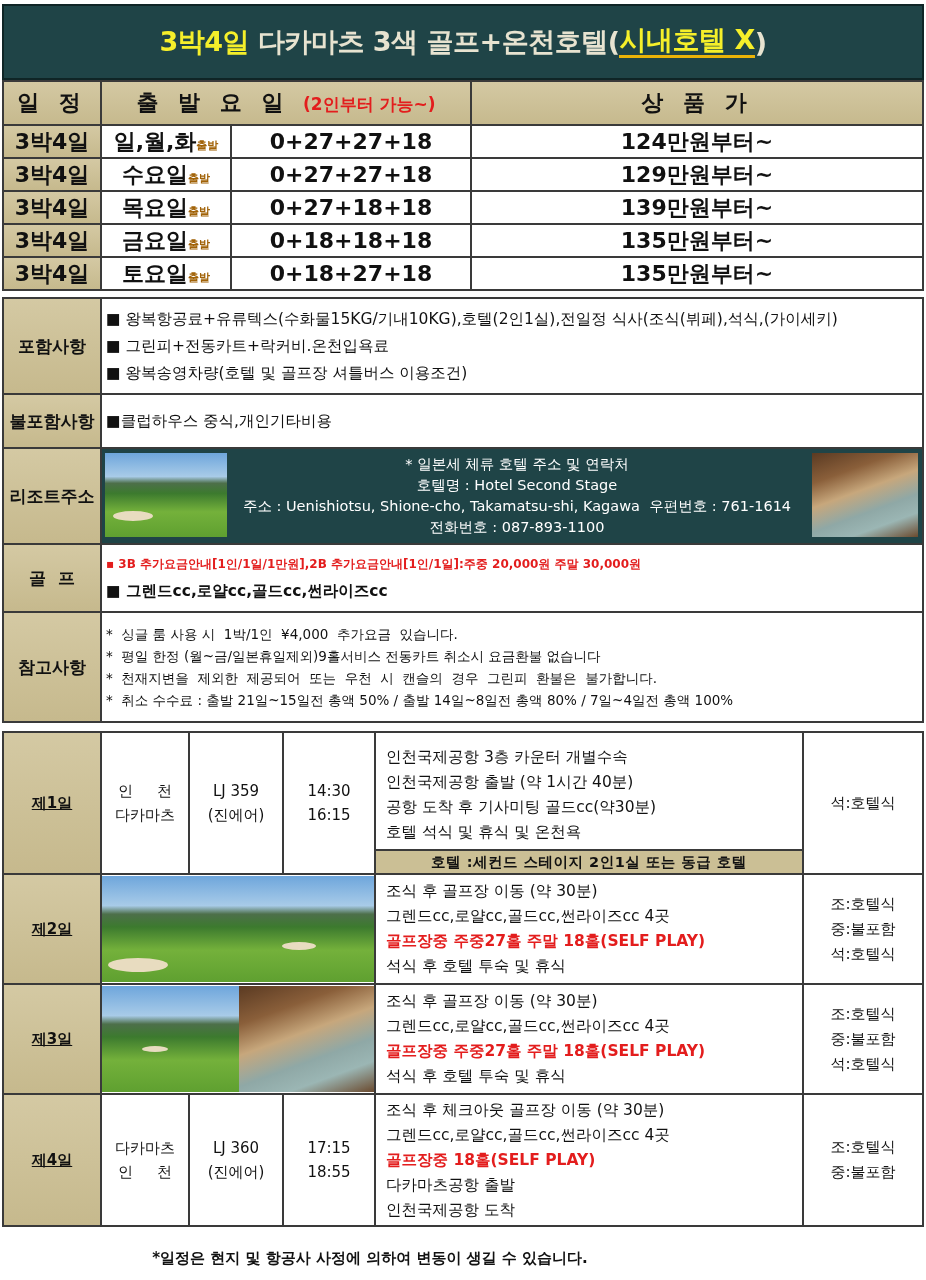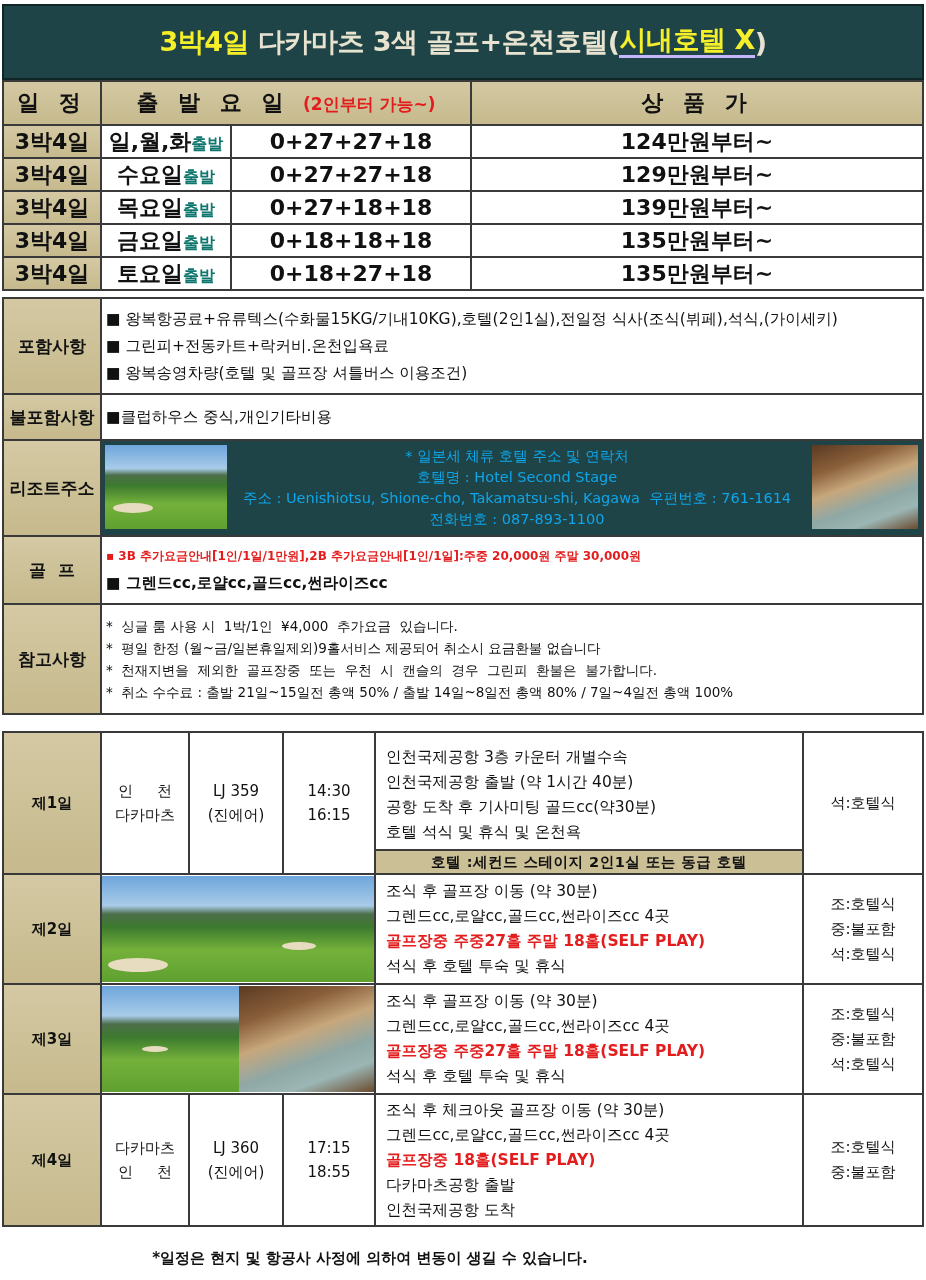--- a/index.html
+++ b/index.html
@@ -9,54 +9,54 @@
     color: #111; overflow: hidden; position: relative;
   }
   .page { position: absolute; left: 0; top: 0; width: 926px; }
   .title-bar {
     position: absolute; left: 2px; top: 4px; width: 922px; height: 76px;
     background: #1f4447; border: 2px solid #0f2526;
     display: flex; align-items: center; justify-content: center;
     font-size: 27px; font-weight: bold; color: #e7e3d0; letter-spacing: -0.5px;
   }
   .title-bar .yl { color: #f5ef2a; }
-  .title-bar .ul { color: #f5ef2a; border-bottom: 3px solid #c4b5fd; line-height: 1.05; }
+  .title-bar .ul { color: #f5ef2a; border-bottom: 3px solid #eab308; line-height: 1.05; }
   table { border-collapse: collapse; }
   .tbl { position: absolute; left: 2px; width: 922px; }
   .tbl td { border: 2px solid #3a3a3a; }
   .tan { background: #cbbf95; background-image: linear-gradient(180deg, #d4c9a3, #c6b98d); }
   .hdr-row td { height: 44px; font-size: 22px; font-weight: bold; text-align: center; letter-spacing: 6px; }
   .hdr-row .red { color: #e31d1d; font-size: 17px; letter-spacing: 0; }
   .price-row td { height: 33px; font-size: 22px; font-weight: bold; text-align: center; }
-  .price-row .dep small { color: #0f766e; font-size: 16px; }
+  .price-row .dep small { color: #a16207; font-size: 11px; }
   .label { font-size: 17px; font-weight: bold; text-align: center; width: 98px; }
   .content { font-size: 15.5px; padding: 6px 4px; vertical-align: middle; }
   .content .line { height: 27px; line-height: 27px; white-space: nowrap; }
   .content .red { color: #e31d1d; font-weight: bold; font-size: 12px; }
   .resort {
     background: #1f4447; position: relative; height: 94px;
   }
   .resort .txt {
-    color: #0ea5e9; font-size: 14.5px; text-align: center; line-height: 21px;
+    color: #ffffff; font-size: 14.5px; text-align: center; line-height: 21px;
     position: absolute; left: 128px; right: 118px; top: 5px;
   }
   .img-golf {
     background: linear-gradient(180deg, #6ea6dc 0%, #a8cbe8 28%, #4d6f4a 36%, #3c7a2e 48%, #74b13b 70%, #5fa030 100%);
     position: relative;
   }
   .img-golf .sand { position: absolute; background: #e8dcc0; border-radius: 50%; }
   .img-onsen {
     background: linear-gradient(160deg, #5a3a22 0%, #8a5f3a 25%, #c7a77c 45%, #8fa8a6 65%, #9bb6b4 80%, #6b4a2e 100%);
   }
   .sched-hdr td {
     background: #0f2f86; background-image: linear-gradient(180deg, #1a3e9e, #0b2672);
     color: #e6e9f5; font-size: 15px; text-align: center; height: 26px; letter-spacing: 8px;
   }
   .sched td { font-size: 15px; }
-  .day { font-weight: bold; font-size: 16px; text-align: center; }
+  .day { font-weight: bold; font-size: 16px; text-align: center; text-decoration: underline; }
   .center { text-align: center; }
   .items .it { height: 25px; line-height: 25px; font-size: 15.5px; white-space: nowrap; padding-left: 10px; }
   .items .it.red { color: #e31d1d; font-weight: bold; }
   .meals { text-align: center; font-size: 15px; }
   .meals div { height: 25px; line-height: 25px; }
   .hotel-note {
     background: #cbbf95; border-top: 2px solid #3a3a3a; text-align: center; height: 24px; line-height: 22px;
     font-weight: bold; font-size: 14.5px; letter-spacing: 0.5px;
   }
   .footer {
@@ -132,21 +132,21 @@
       </colgroup>
     <tbody>
         <tr style="height:96px">
       <td class="label tan">포함사항</td>
       <td class="content">
         <div class="line">■ 왕복항공료+유류텍스(수화물15KG/기내10KG),호텔(2인1실),전일정 식사(조식(뷔페),석식,(가이세키)</div>
         <div class="line">■ 그린피+전동카트+락커비.온천입욕료</div>
         <div class="line">■ 왕복송영차량(호텔 및 골프장 셔틀버스 이용조건)</div>
       </td>
     </tr>
-    <tr style="height:46px">
+    <tr style="height:54px">
       <td class="label tan">불포함사항</td>
       <td class="content">
         <div class="line">■클럽하우스 중식,개인기타비용</div>
       </td>
     </tr>
     <tr style="height:96px">
       <td class="label tan">리조트주소</td>
       <td style="padding:0;">
         <div class="resort">
           <div class="img-golf" style="position:absolute;left:3px;top:4px;width:122px;height:84px;">
@@ -166,22 +166,22 @@
       <td class="label tan" style="white-space:pre">골  프</td>
       <td class="content">
         <div class="line red">▪ 3B 추가요금안내[1인/1일/1만원],2B 추가요금안내[1인/1일]:주중 20,000원 주말 30,000원</div>
         <div class="line" style="font-weight:bold;">■ 그렌드cc,로얄cc,골드cc,썬라이즈cc</div>
       </td>
     </tr>
     <tr style="height:110px">
       <td class="label tan">참고사항</td>
       <td class="content" style="font-size:13.5px;">
         <div class="line" style="height:22px;line-height:22px;white-space:pre">*  싱글 룸 사용 시  1박/1인  ¥4,000  추가요금  있습니다.</div>
-        <div class="line" style="height:22px;line-height:22px;white-space:pre">*  평일 한정 (월~금/일본휴일제외)9홀서비스 제공되어 취소시 요금환불 없습니다</div>
-        <div class="line" style="height:22px;line-height:22px;white-space:pre">*  천재지변을  제외한  골프장중  또는  우천  시  캔슬의  경우  그린피  환불은  불가합니다.</div>
+        <div class="line" style="height:22px;line-height:22px;white-space:pre">*  평일 한정 (월~금/일본휴일제외)9홀서비스 전동카트 취소시 요금환불 없습니다</div>
+        <div class="line" style="height:22px;line-height:22px;white-space:pre">*  천재지변을  제외한  제공되어  또는  우천  시  캔슬의  경우  그린피  환불은  불가합니다.</div>
         <div class="line" style="height:22px;line-height:22px;white-space:pre">*  취소 수수료 : 출발 21일~15일전 총액 50% / 출발 14일~8일전 총액 80% / 7일~4일전 총액 100%</div>
       </td>
     </tr>
   </tbody>
     </table>
 
   <table class="tbl sched" style="top:731px;">
     <colgroup>
       <col style="width:98px">
         <col style="width:88px">

